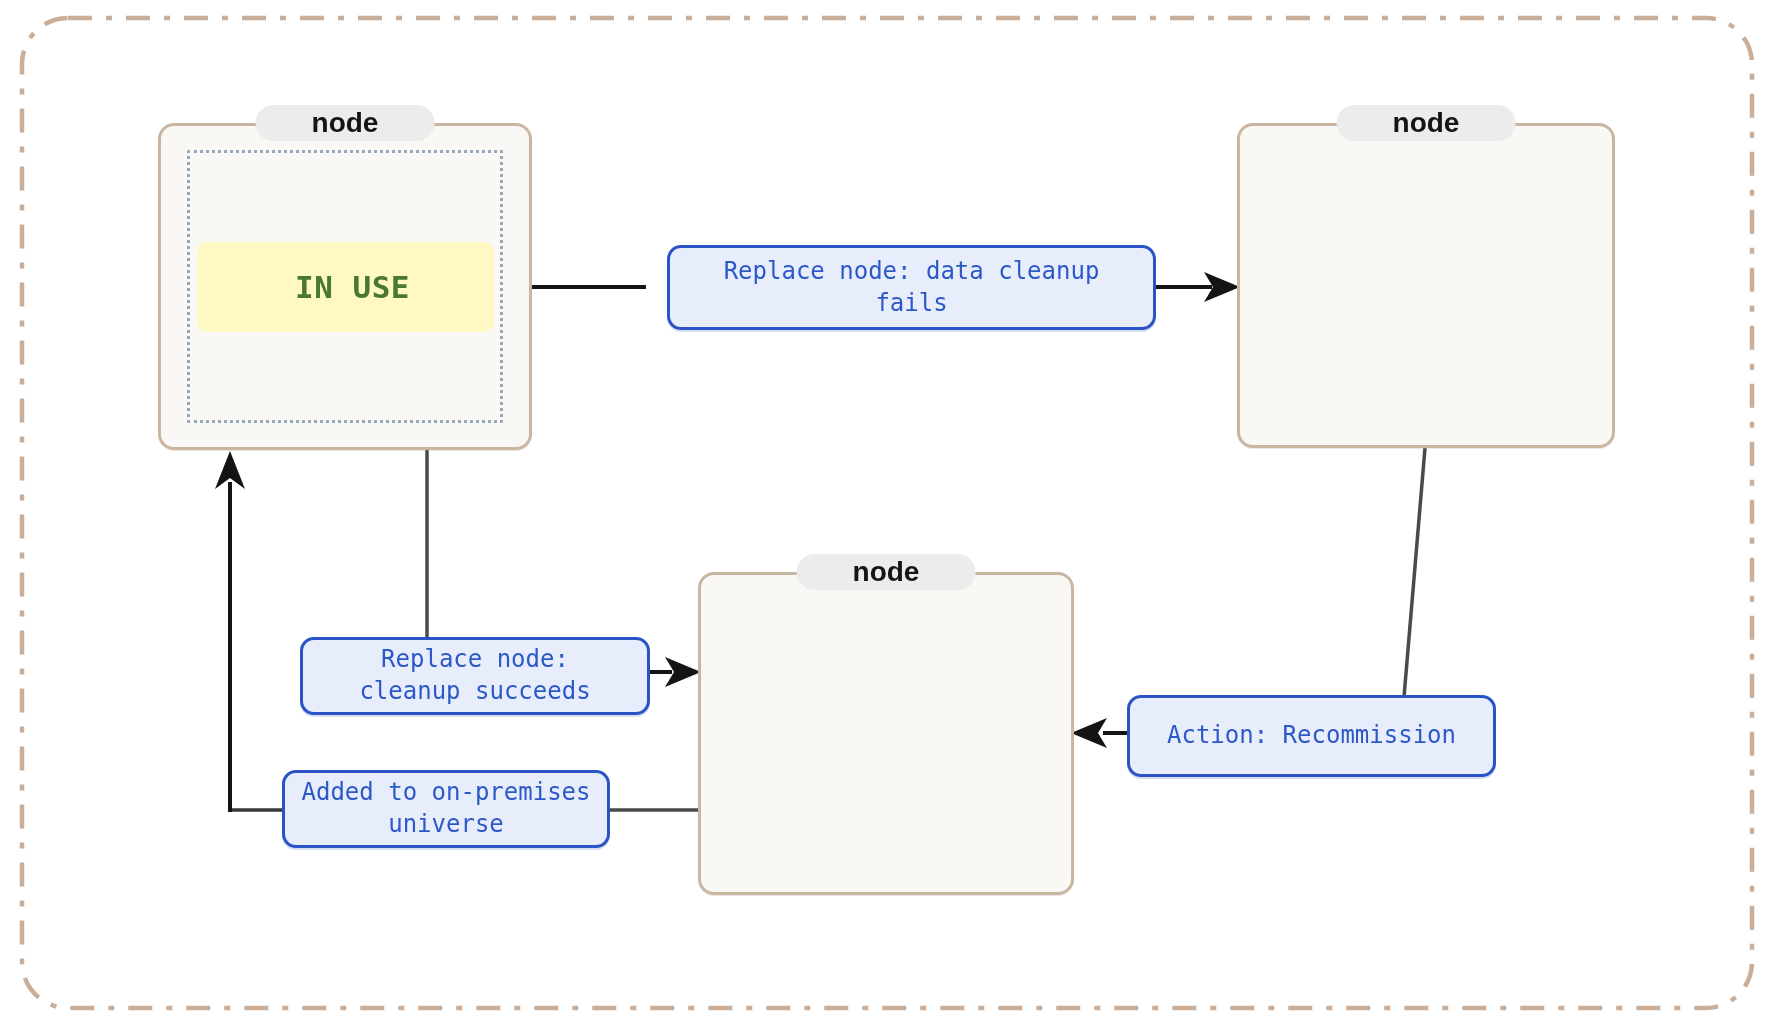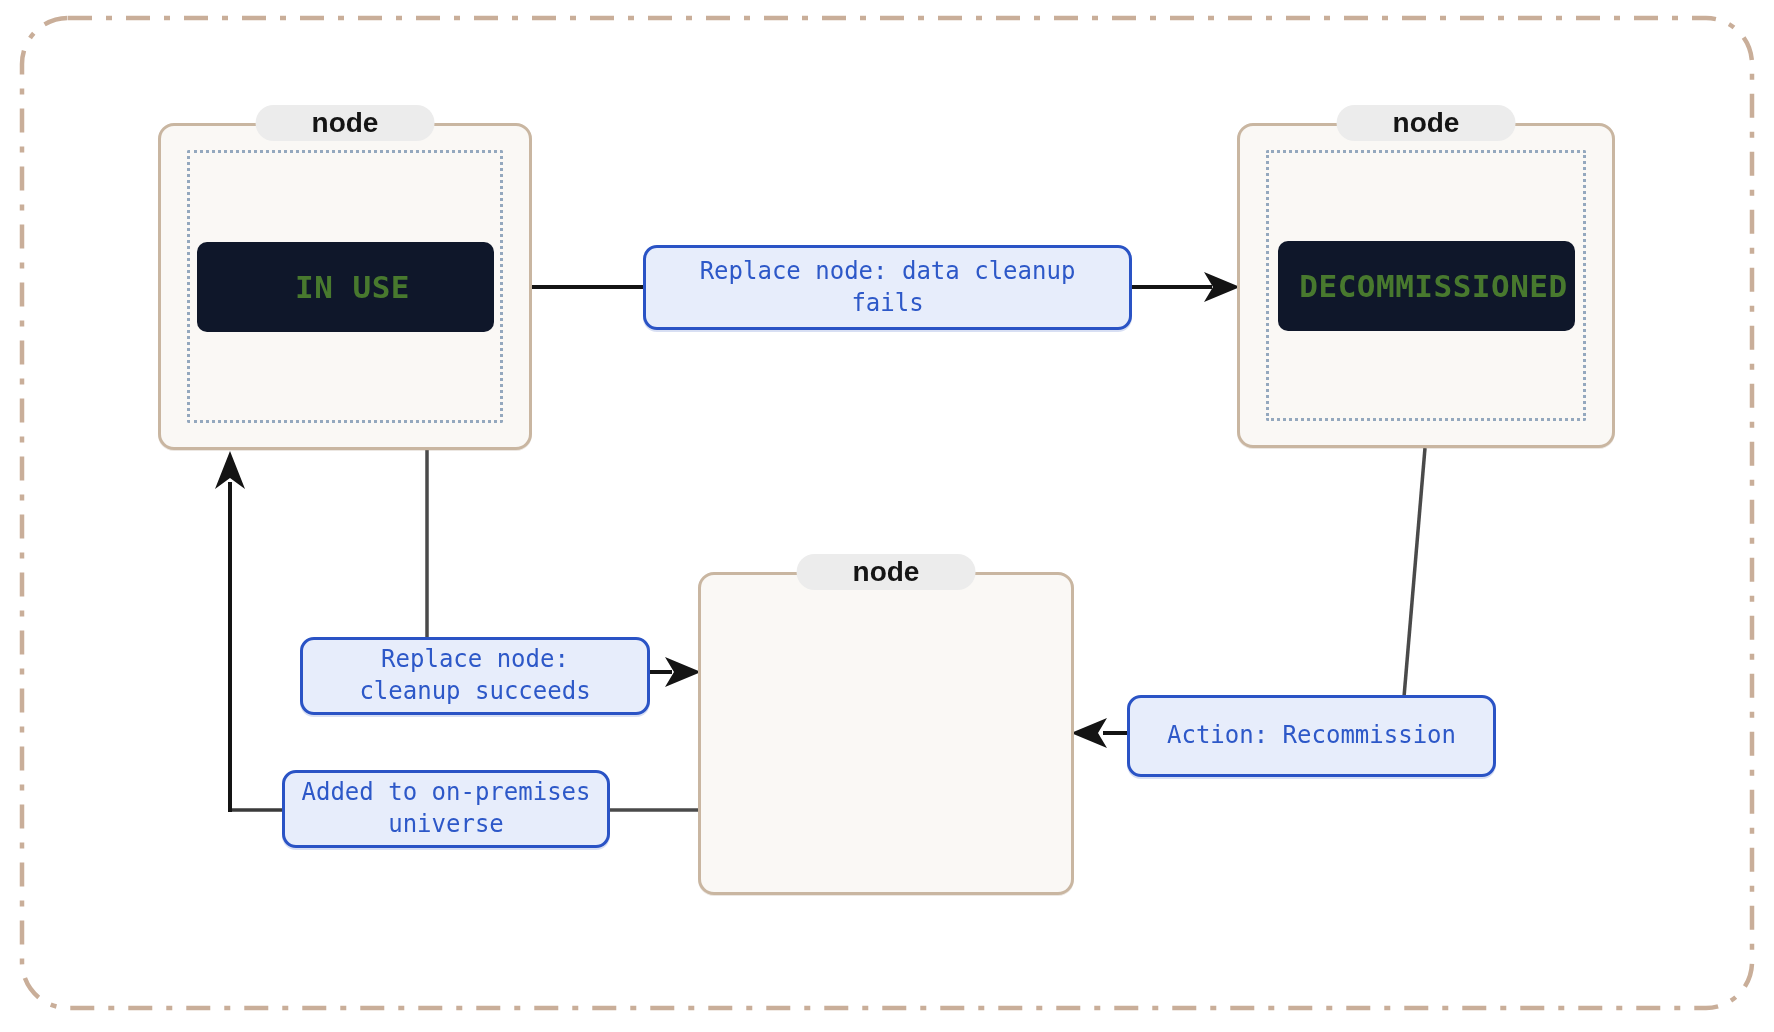--- a/index.html
+++ b/index.html
@@ -21,37 +21,37 @@
     position:absolute;top:-21px;left:50%;transform:translateX(-50%);
     background:#ececec;border-radius:18px;height:36px;line-height:36px;
     padding:0 56px;font-size:28px;font-weight:700;color:#151515;white-space:nowrap;
   }
   .node-dotted{
     position:absolute;left:26px;top:24px;right:26px;bottom:24px;
     border:3px dotted #94a8be;border-radius:2px;
     display:flex;align-items:center;justify-content:center;
   }
   .state-pill{
-    background:#0f172a;border-radius:10px;
+    background:#fef9c3;border-radius:10px;
     display:flex;align-items:center;justify-content:center;
     font-family:"DejaVu Sans Mono",monospace;font-weight:700;font-size:31px;color:#48792e;
     letter-spacing:.5px;
     padding-left:15px;
   }
   .pill-lg{width:282px;height:90px;}
   .pill-md{width:265px;height:91px;}
 
   
   .edge-label{
     position:absolute;background:#e7edfb;border:3px solid #2a53c5;border-radius:14px;
     box-sizing:border-box;display:flex;align-items:center;justify-content:center;
     font-family:"DejaVu Sans Mono",monospace;font-size:24px;line-height:1.32;color:#2d58c8;
     text-align:center;white-space:pre-line;box-shadow:0 2px 0 rgba(40,80,190,.18);
   }
-  .el-1{left:643px;top:245px;width:489px;height:85px;}
+  .el-1{left:667px;top:245px;width:489px;height:85px;}
   .el-2{left:288px;top:637px;width:350px;height:78px;margin-left:12px;}
   .el-3{left:282px;top:770px;width:328px;height:78px;text-align:center;}
   .el-4{left:1127px;top:695px;width:369px;height:82px;}
 </style>
 </head>
 <body>
 
 <div class="canvas">
 
   <svg class="layer" width="1774" height="1032" viewBox="0 0 1774 1032">
@@ -84,23 +84,20 @@
     </div>
     <div class="node-dotted">
       <div class="state-pill pill-lg">IN USE</div>
     </div>
   </div>
 
   <div class="node node-decom">
     <div class="node-tab">
       <span>node</span>
     </div>
-    <div class="node-dotted">
-      <div class="state-pill pill-lg">DECOMMISSIONED</div>
-    </div>
   </div>
 
   <div class="node node-free">
     <div class="node-tab">
       <span>node</span>
     </div>
   </div>
 
   <div class="edge-label el-1">Replace node: data cleanup
 fails</div>

